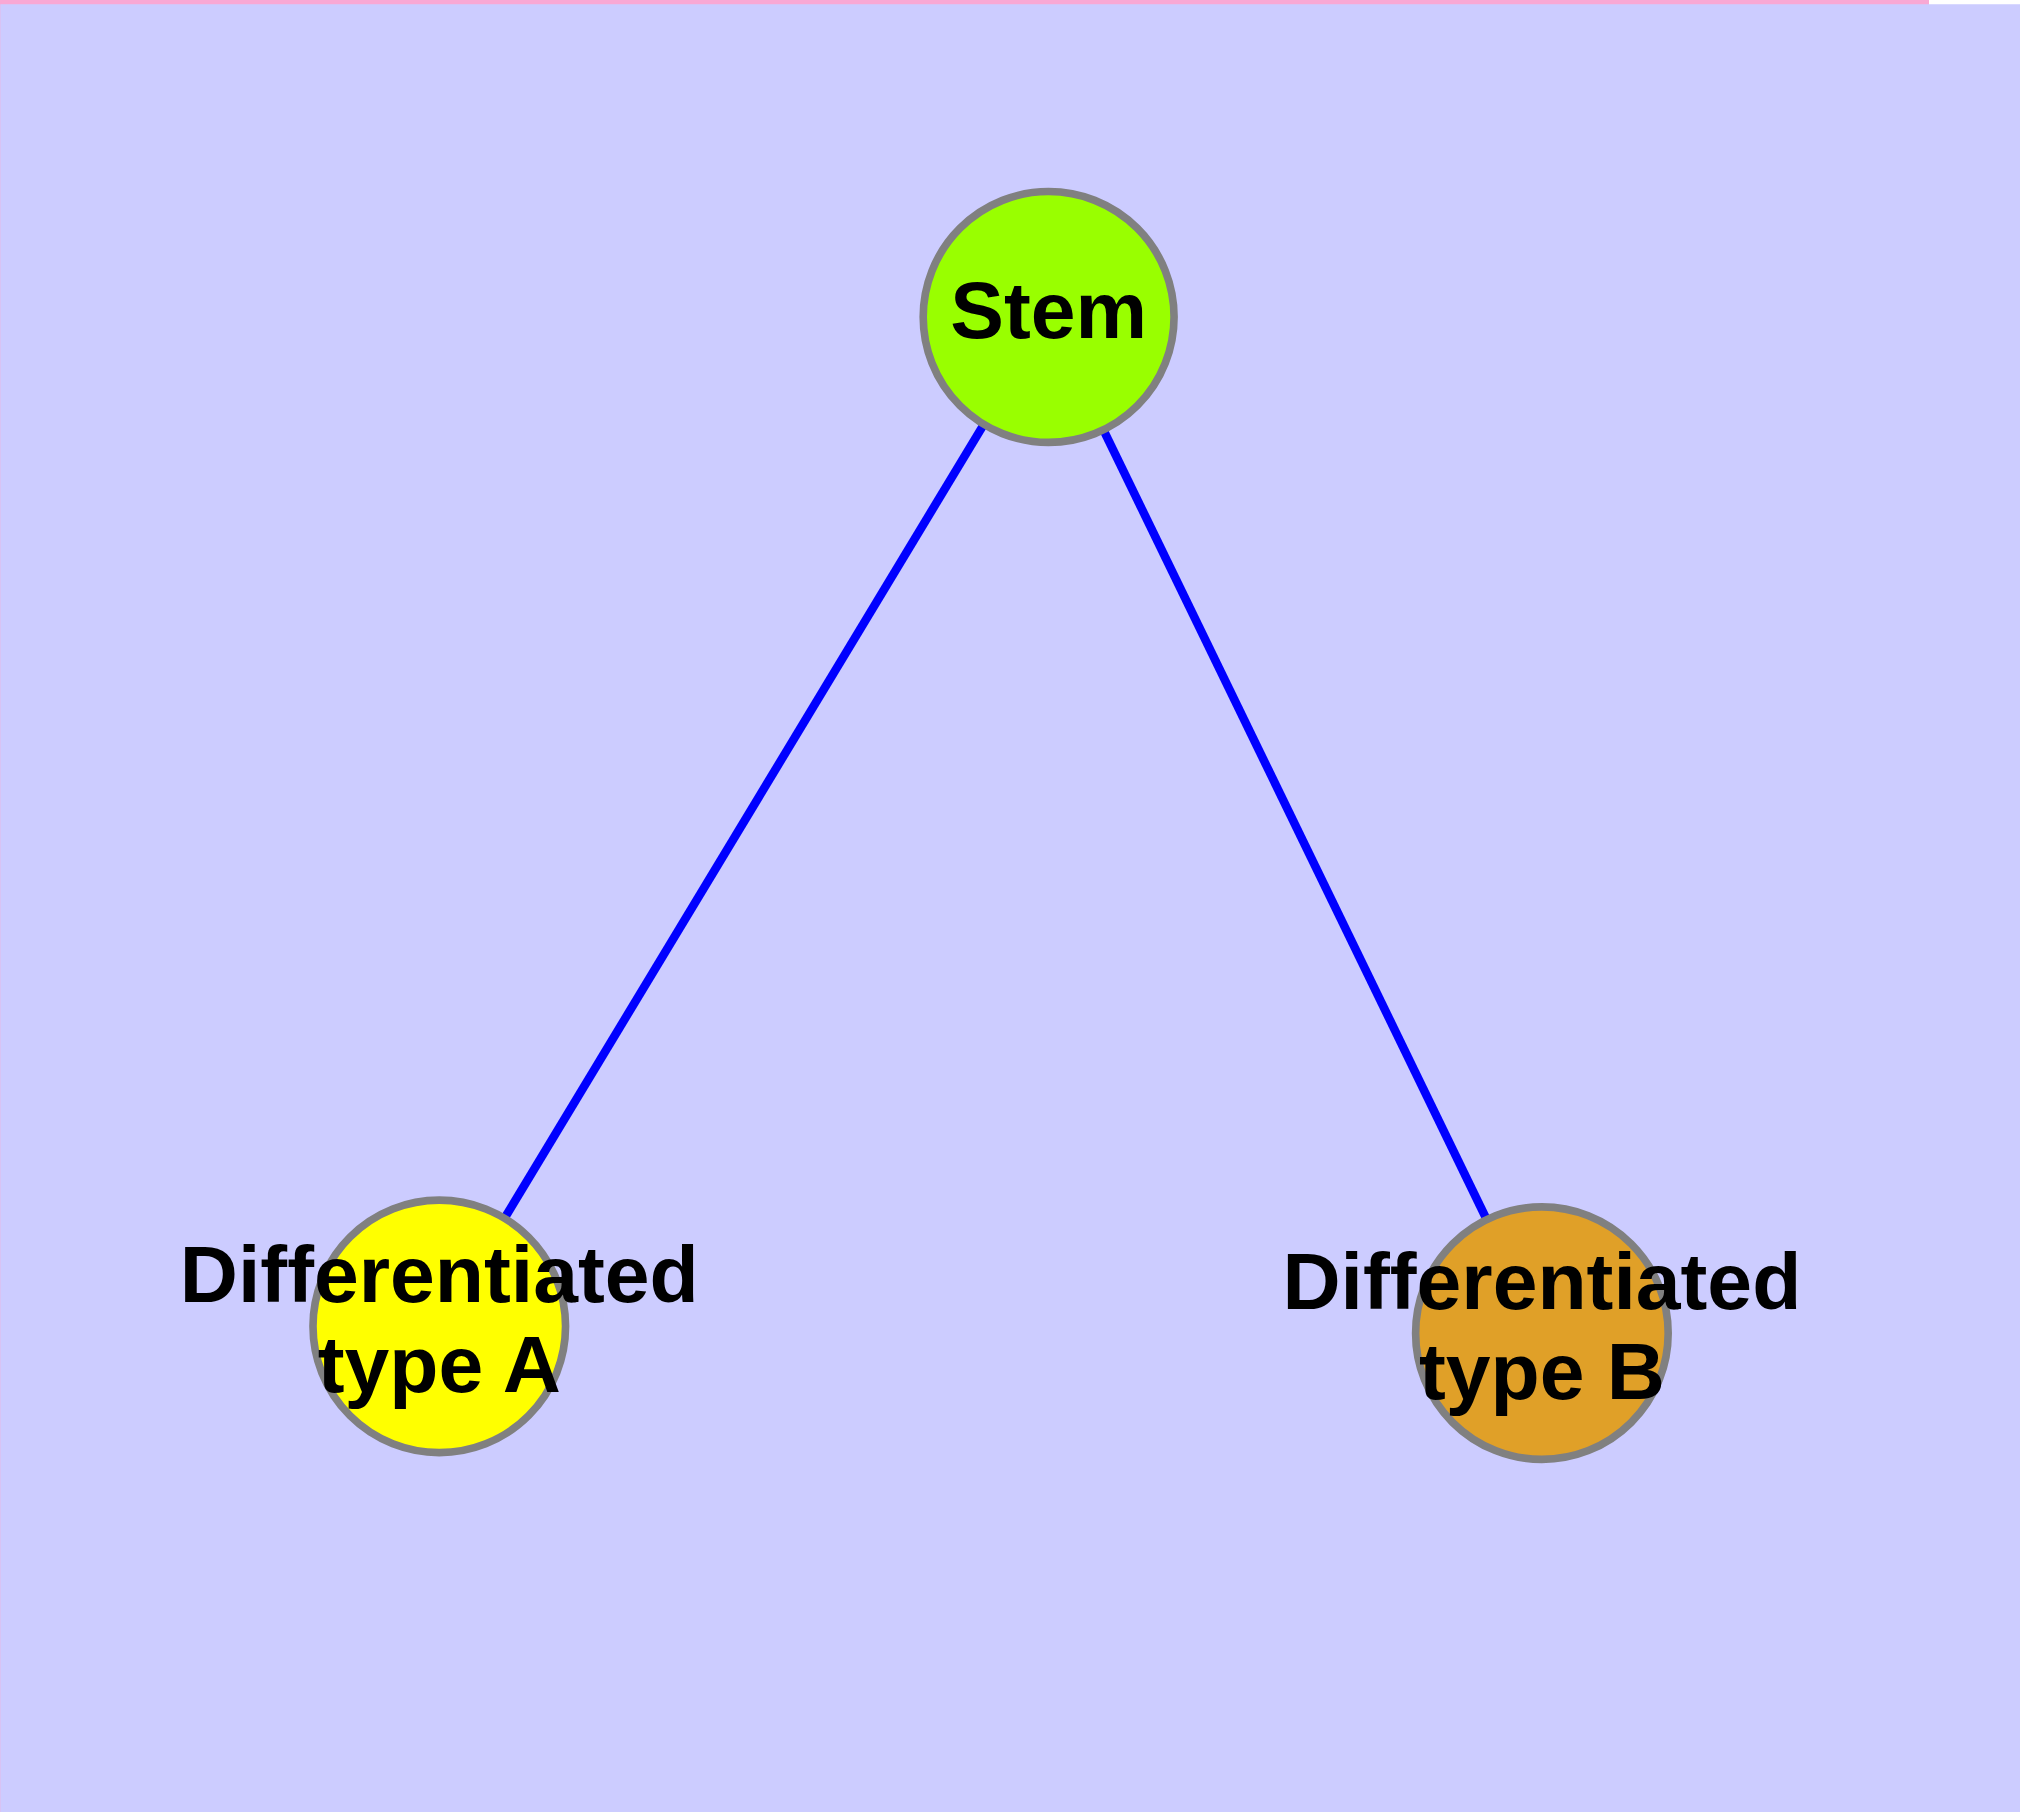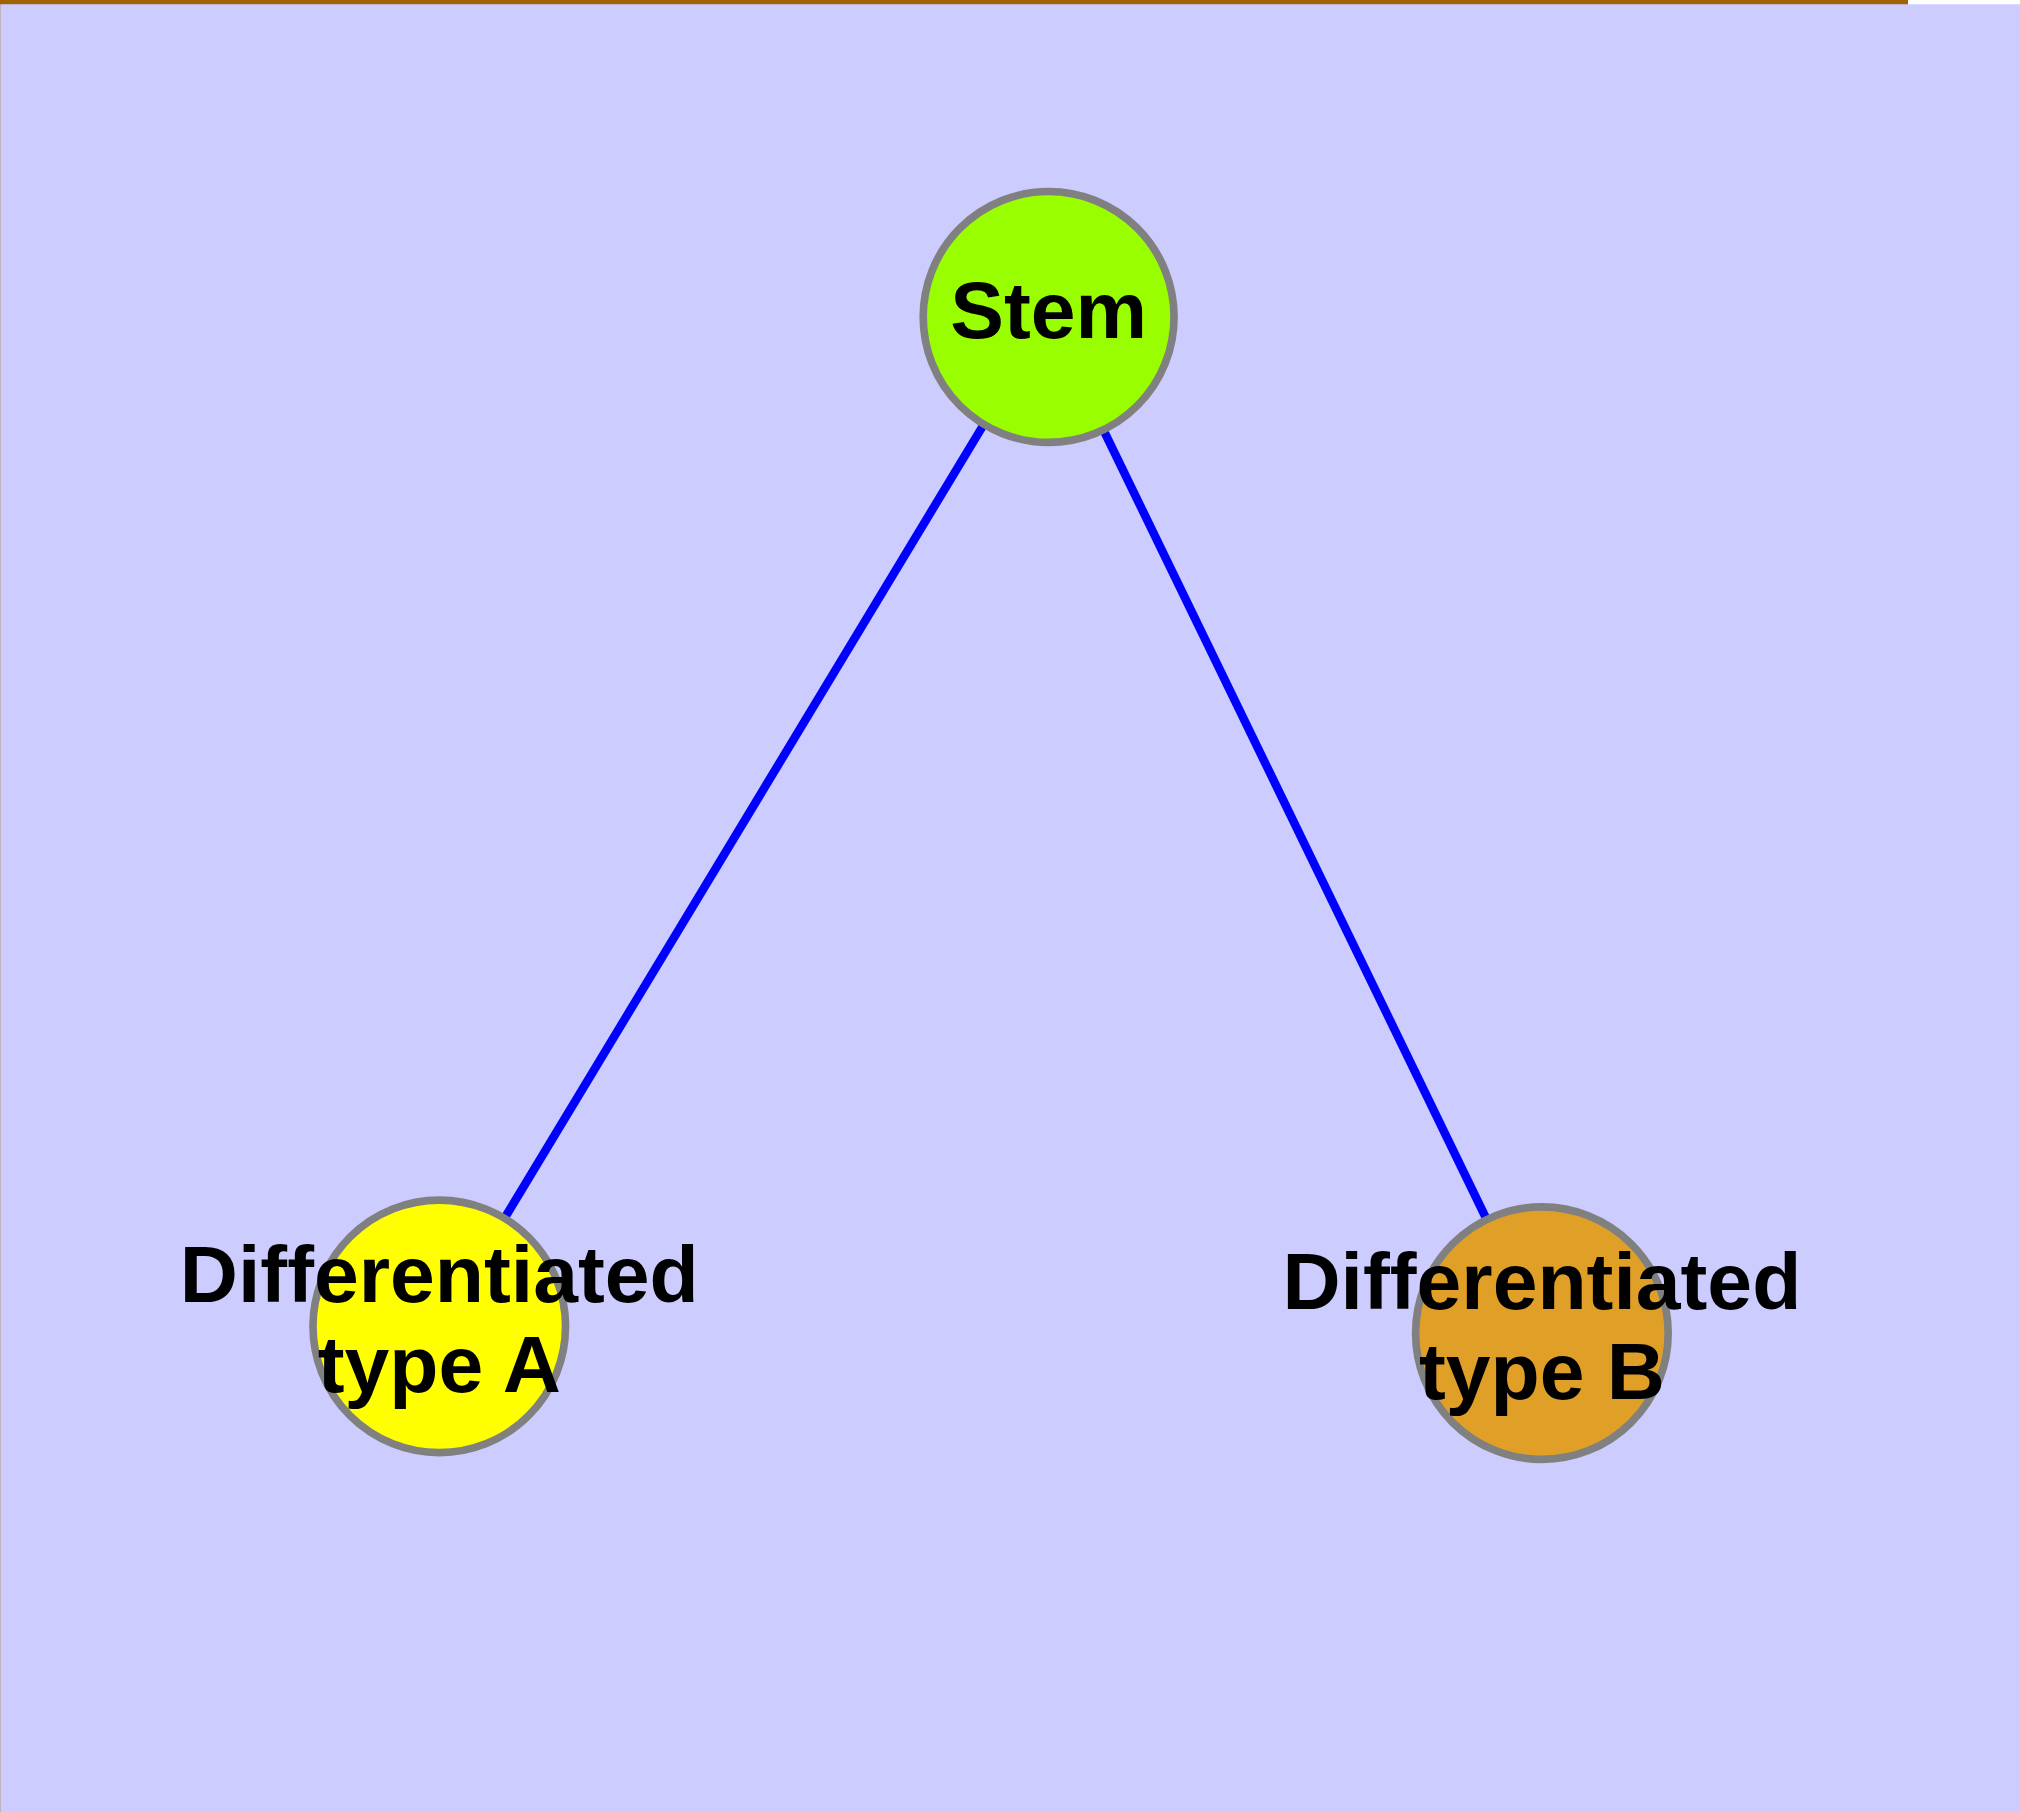--- a/index.html
+++ b/index.html
@@ -10,21 +10,22 @@
   body {
     width: 2021px;
     height: 1812px;
     overflow: hidden;
     font-family: "Liberation Sans", sans-serif;
   }
   #canvas {
     position: relative;
     width: 1908px;
     height: 1812px;
-    background: #a16207;
+    background: #f9a8d4;
+    padding-left: 21px;
   }
   #graph-svg {
     position: absolute;
     top: 0;
     left: 0;
     width: 2021px;
     height: 1812px;
     display: block;
   }
   .node-label {

